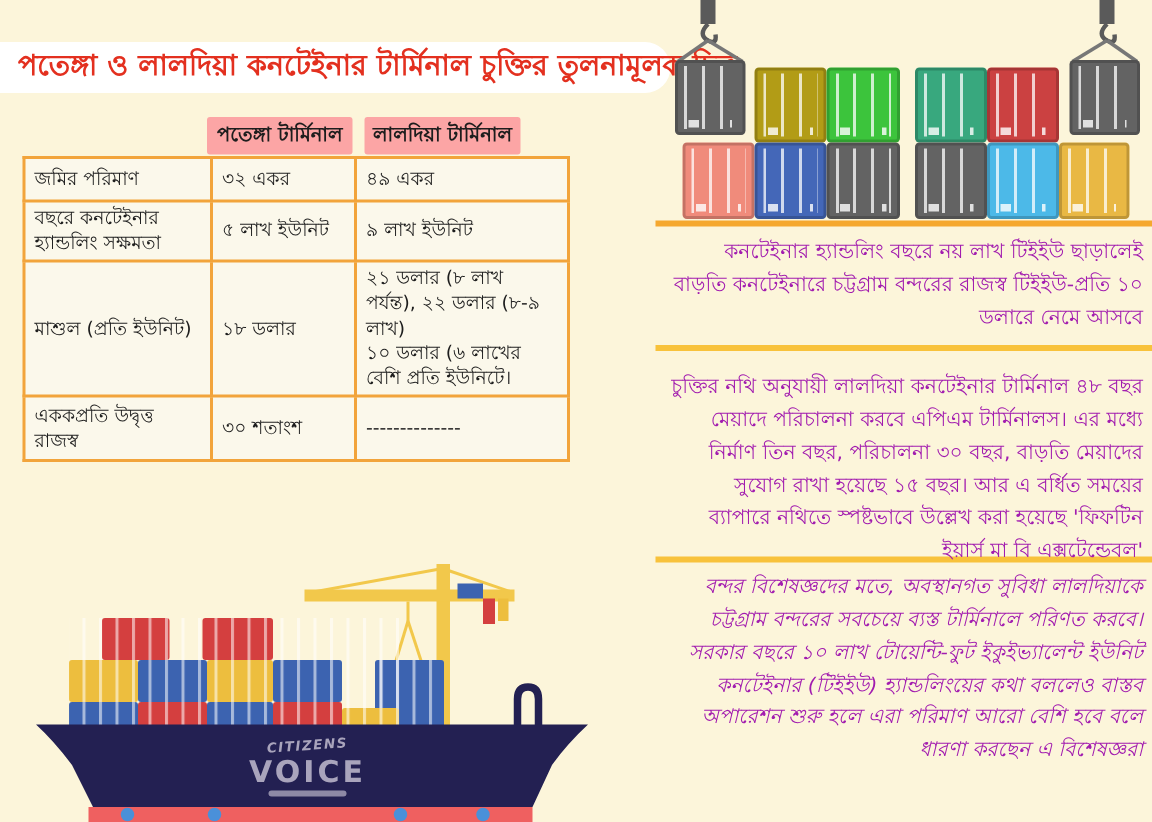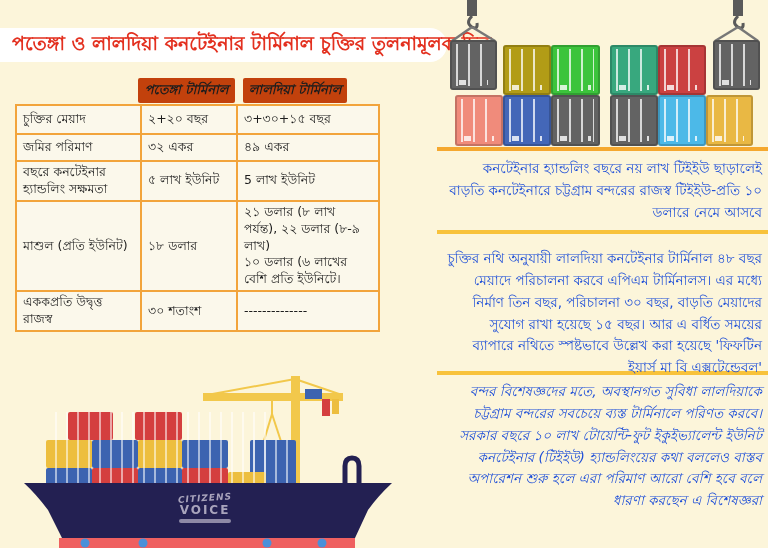--- a/index.html
+++ b/index.html
@@ -11,23 +11,23 @@
   }
   
   #title-banner{
     position:absolute;left:0;top:28px;width:447px;height:34px;
     background:#ffffff;border-radius:0 17px 17px 0;
     display:flex;align-items:center;padding-left:12px;box-sizing:border-box;
   }
   #title-banner .t{font-size:19px;font-weight:bold;color:#E3301F;white-space:nowrap;}
   
   .chip{
-    position:absolute;top:78px;height:25px;background:#c2410c;
+    position:absolute;top:78px;height:25px;background:#fca5a5;
     display:flex;align-items:center;justify-content:center;
-    font-size:13px;font-weight:bold;color:#1d1d1d;border-radius:2px;font-style:italic;
+    font-size:13px;font-weight:bold;color:#1d1d1d;border-radius:2px;
   }
   #chip-patenga{left:138px;width:97px;}
   #chip-laldia{left:243px;width:104px;}
   
   #cmp-table{
     position:absolute;left:15px;top:104px;width:363px;
     border-collapse:collapse;table-layout:fixed;
   }
   #cmp-table td{
     border:2px solid #F2A43B;background:#FBF8EB;
@@ -45,21 +45,21 @@
   #cmp-table tr:nth-child(6) td{height:70px}
   #cmp-table tr:nth-child(7) td{height:23px}
   #cmp-table tr:nth-child(8) td{height:21px}
   
   .sep{position:absolute;left:437px;width:331px;height:4px;}
   #ground-line{top:147px;}
   #sep-1{top:230px;}
   #sep-2{top:371px;}
   .para{
     position:absolute;left:444px;width:318px;text-align:right;
-    font-size:13.5px;line-height:1.62;color:#1d4ed8;font-weight:500;
+    font-size:13.5px;line-height:1.62;color:#a21caf;font-weight:500;
   }
   #para-1{top:158px;}
   #para-2{top:248px;}
   #para-3{top:381px;font-style:italic;}
   
   #container-scene{position:absolute;left:437px;top:0;width:331px;height:147px;}
   #hooks-svg{position:absolute;left:0;top:0;width:331px;height:147px;}
   .cont{position:absolute;border-radius:3px;box-shadow:inset 0 0 0 2px rgba(0,0,0,.18);}
   .cont::before{
     content:"";position:absolute;top:4px;bottom:4px;left:6px;right:6px;
@@ -81,54 +81,49 @@
   #tc-gray2 {left:173px;top:95px;width:48px;height:51px;}
   #tc-lblue {left:221px;top:95px;width:48px;height:51px;}
   #tc-yellow{left:269px;top:95px;width:47px;height:51px;}
   
   #ship-scene{position:absolute;left:0;top:370px;width:445px;height:178px;}
   #ship-logo{
     position:absolute;left:150px;top:494px;width:110px;text-align:center;
     color:#A9A4BC;line-height:1;
   }
   #ship-logo .l1{font-size:9px;font-style:italic;font-weight:bold;letter-spacing:1px;display:block;transform:rotate(-4deg);}
-  #ship-logo .l2{font-size:12px;font-weight:bold;letter-spacing:2px;display:block;margin-top:1px;}
+  #ship-logo .l2{font-size:20px;font-weight:bold;letter-spacing:2px;display:block;margin-top:1px;}
   #ship-logo .bar{display:block;width:52px;height:4px;background:#A9A4BC;margin:3px auto 0;border-radius:2px;opacity:.8;}
 </style>
 </head>
 <body>
 
 <div id="title-banner">
   <span class="t">পতেঙ্গা ও লালদিয়া কনটেইনার টার্মিনাল চুক্তির তুলনামূলক চিত্র</span>
 </div>
 
 <div class="chip" id="chip-patenga">পতেঙ্গা টার্মিনাল</div>
 <div class="chip" id="chip-laldia">লালদিয়া টার্মিনাল</div>
 
 <table id="cmp-table">
   <colgroup>
       <col class="c1">
       <col class="c2">
       <col class="c3">
     </colgroup>
   <tbody>
-      <tr>
-    <td>চুক্তির মেয়াদ</td>
-    <td>২+২০ বছর</td>
-    <td>৩+৩০+১৫ বছর</td>
-  </tr>
   <tr>
     <td>জমির পরিমাণ</td>
     <td>৩২ একর</td>
     <td>৪৯ একর</td>
   </tr>
   <tr>
     <td>বছরে কনটেইনার হ্যান্ডলিং সক্ষমতা</td>
     <td>৫ লাখ ইউনিট</td>
-    <td>5 লাখ ইউনিট</td>
+    <td>৯ লাখ ইউনিট</td>
   </tr>
   <tr>
     <td>মাশুল (প্রতি ইউনিট)</td>
     <td>১৮ ডলার</td>
     <td>২১ ডলার (৮ লাখ পর্যন্ত), ২২ ডলার (৮-৯ লাখ)
 ১০ ডলার (৬ লাখের বেশি প্রতি ইউনিটে।</td>
   </tr>
   <tr>
     <td>এককপ্রতি উদ্বৃত্ত রাজস্ব</td>
     <td>৩০ শতাংশ</td>

